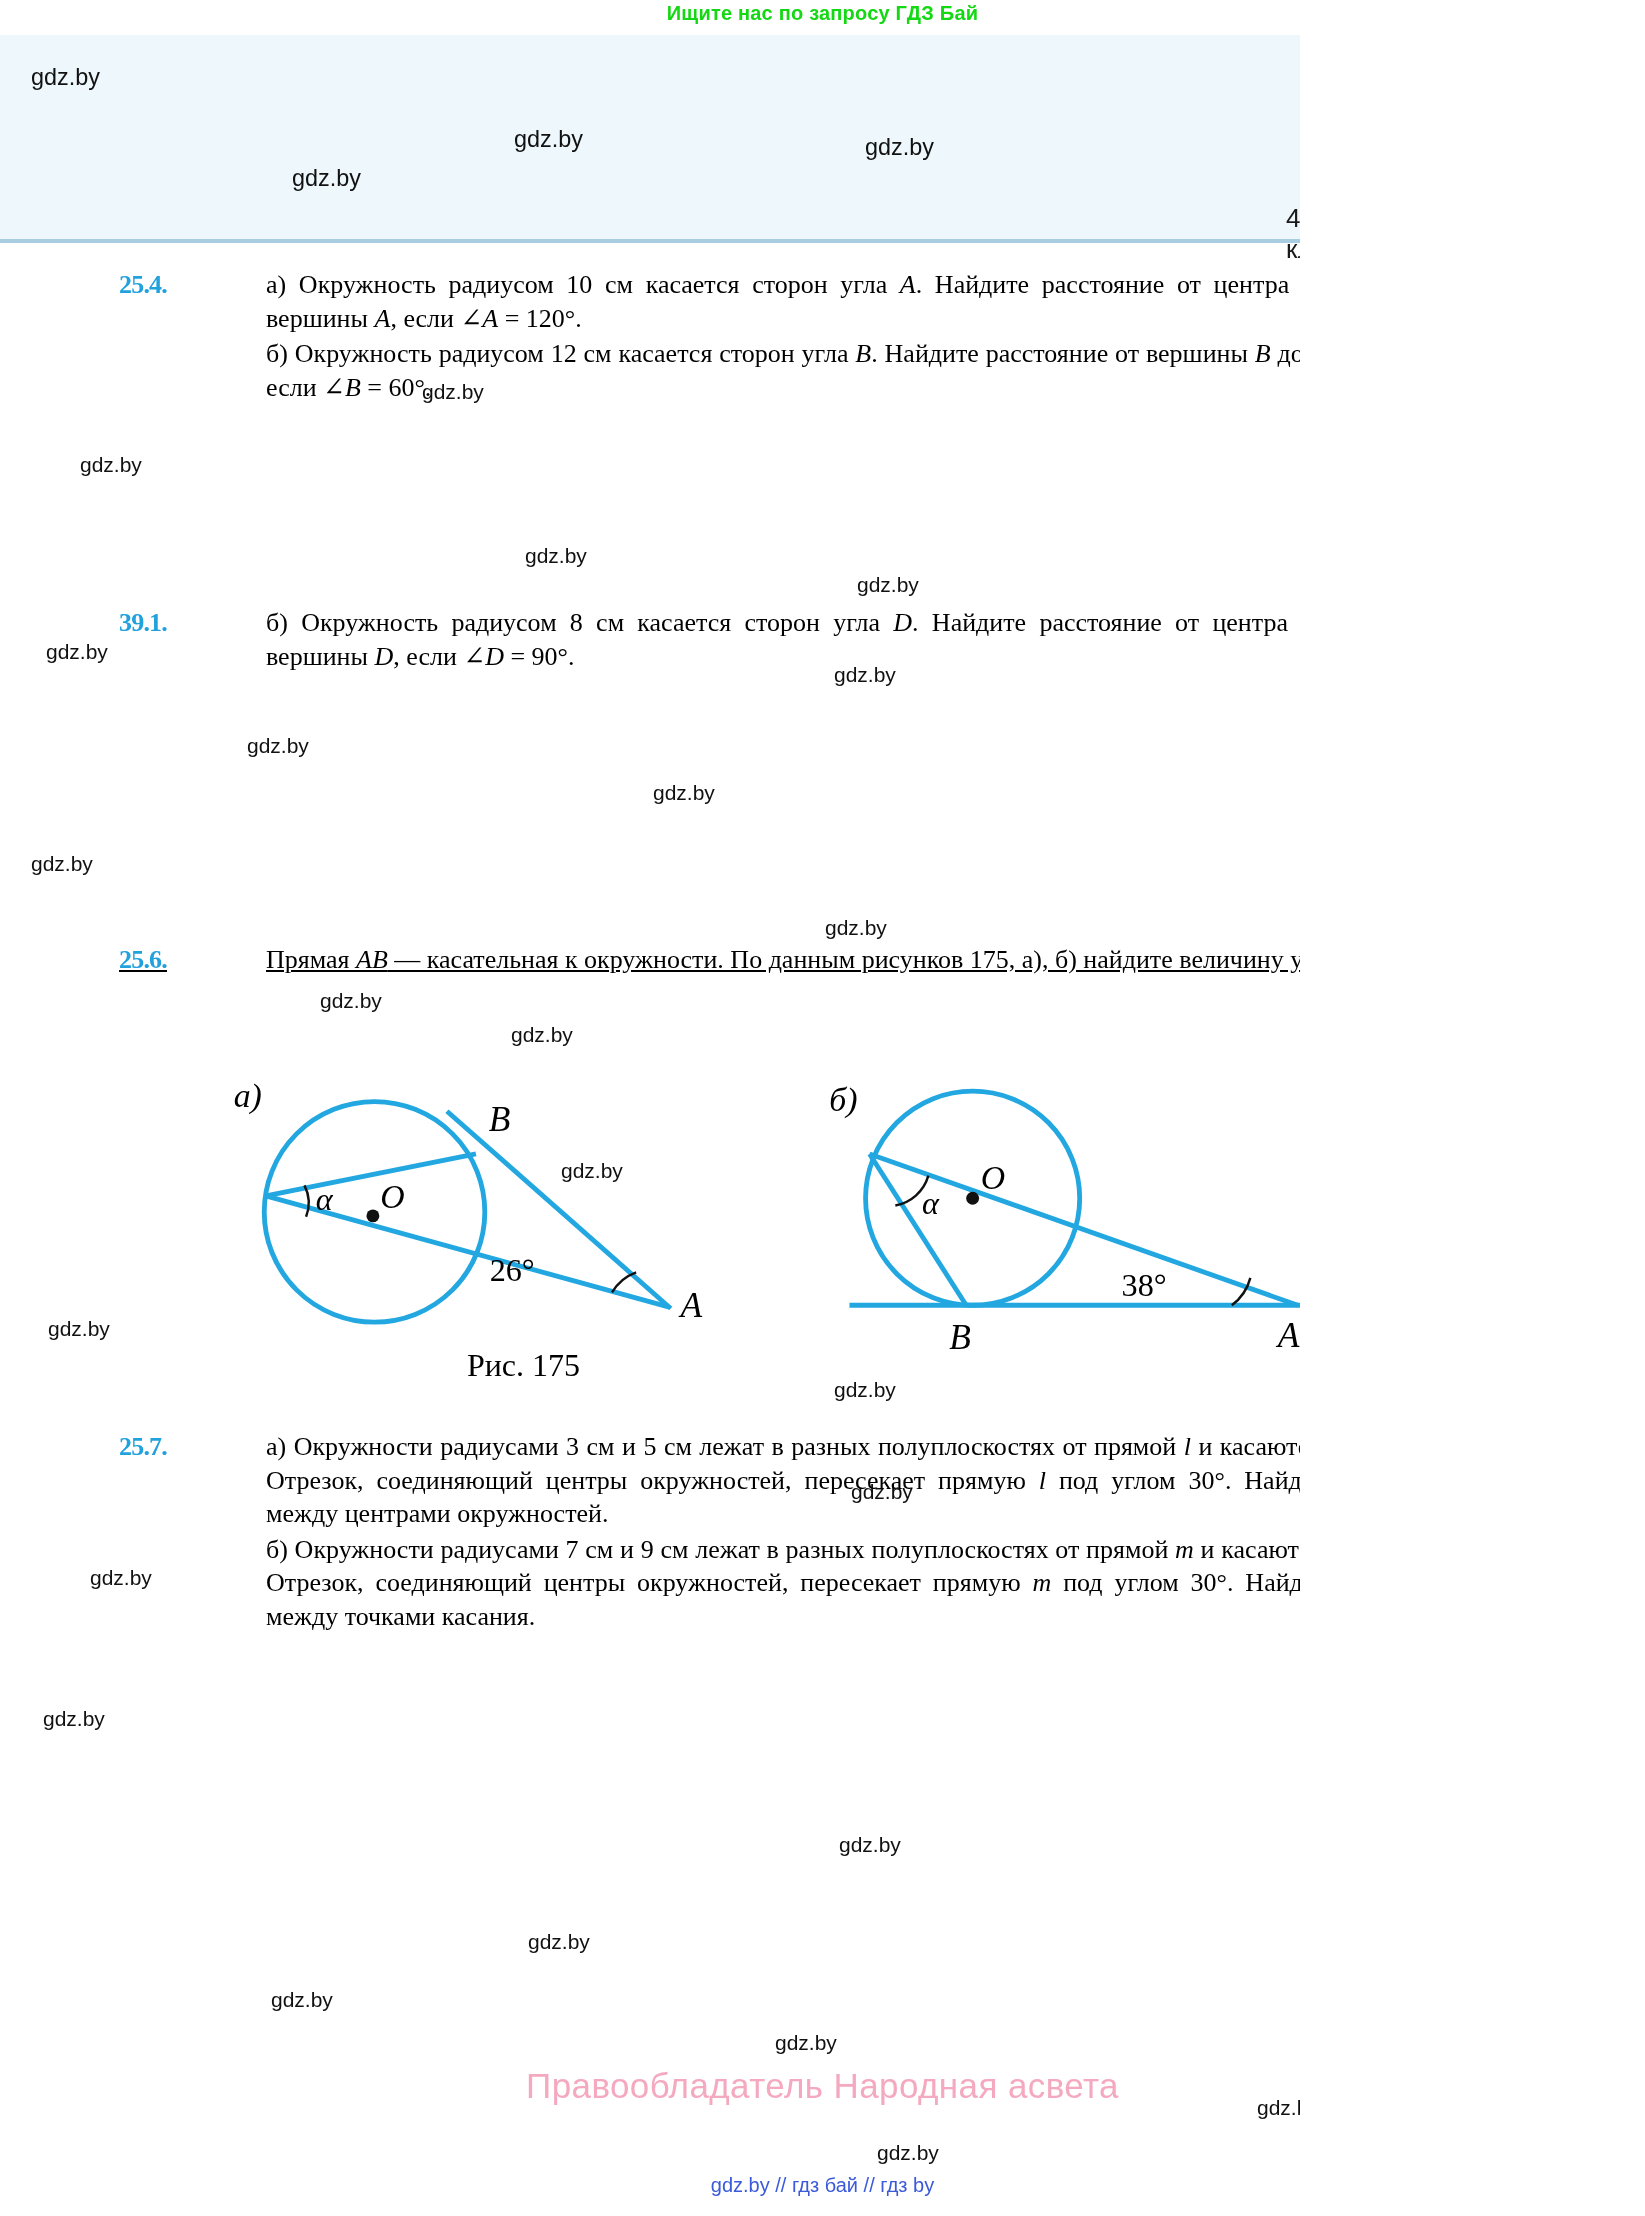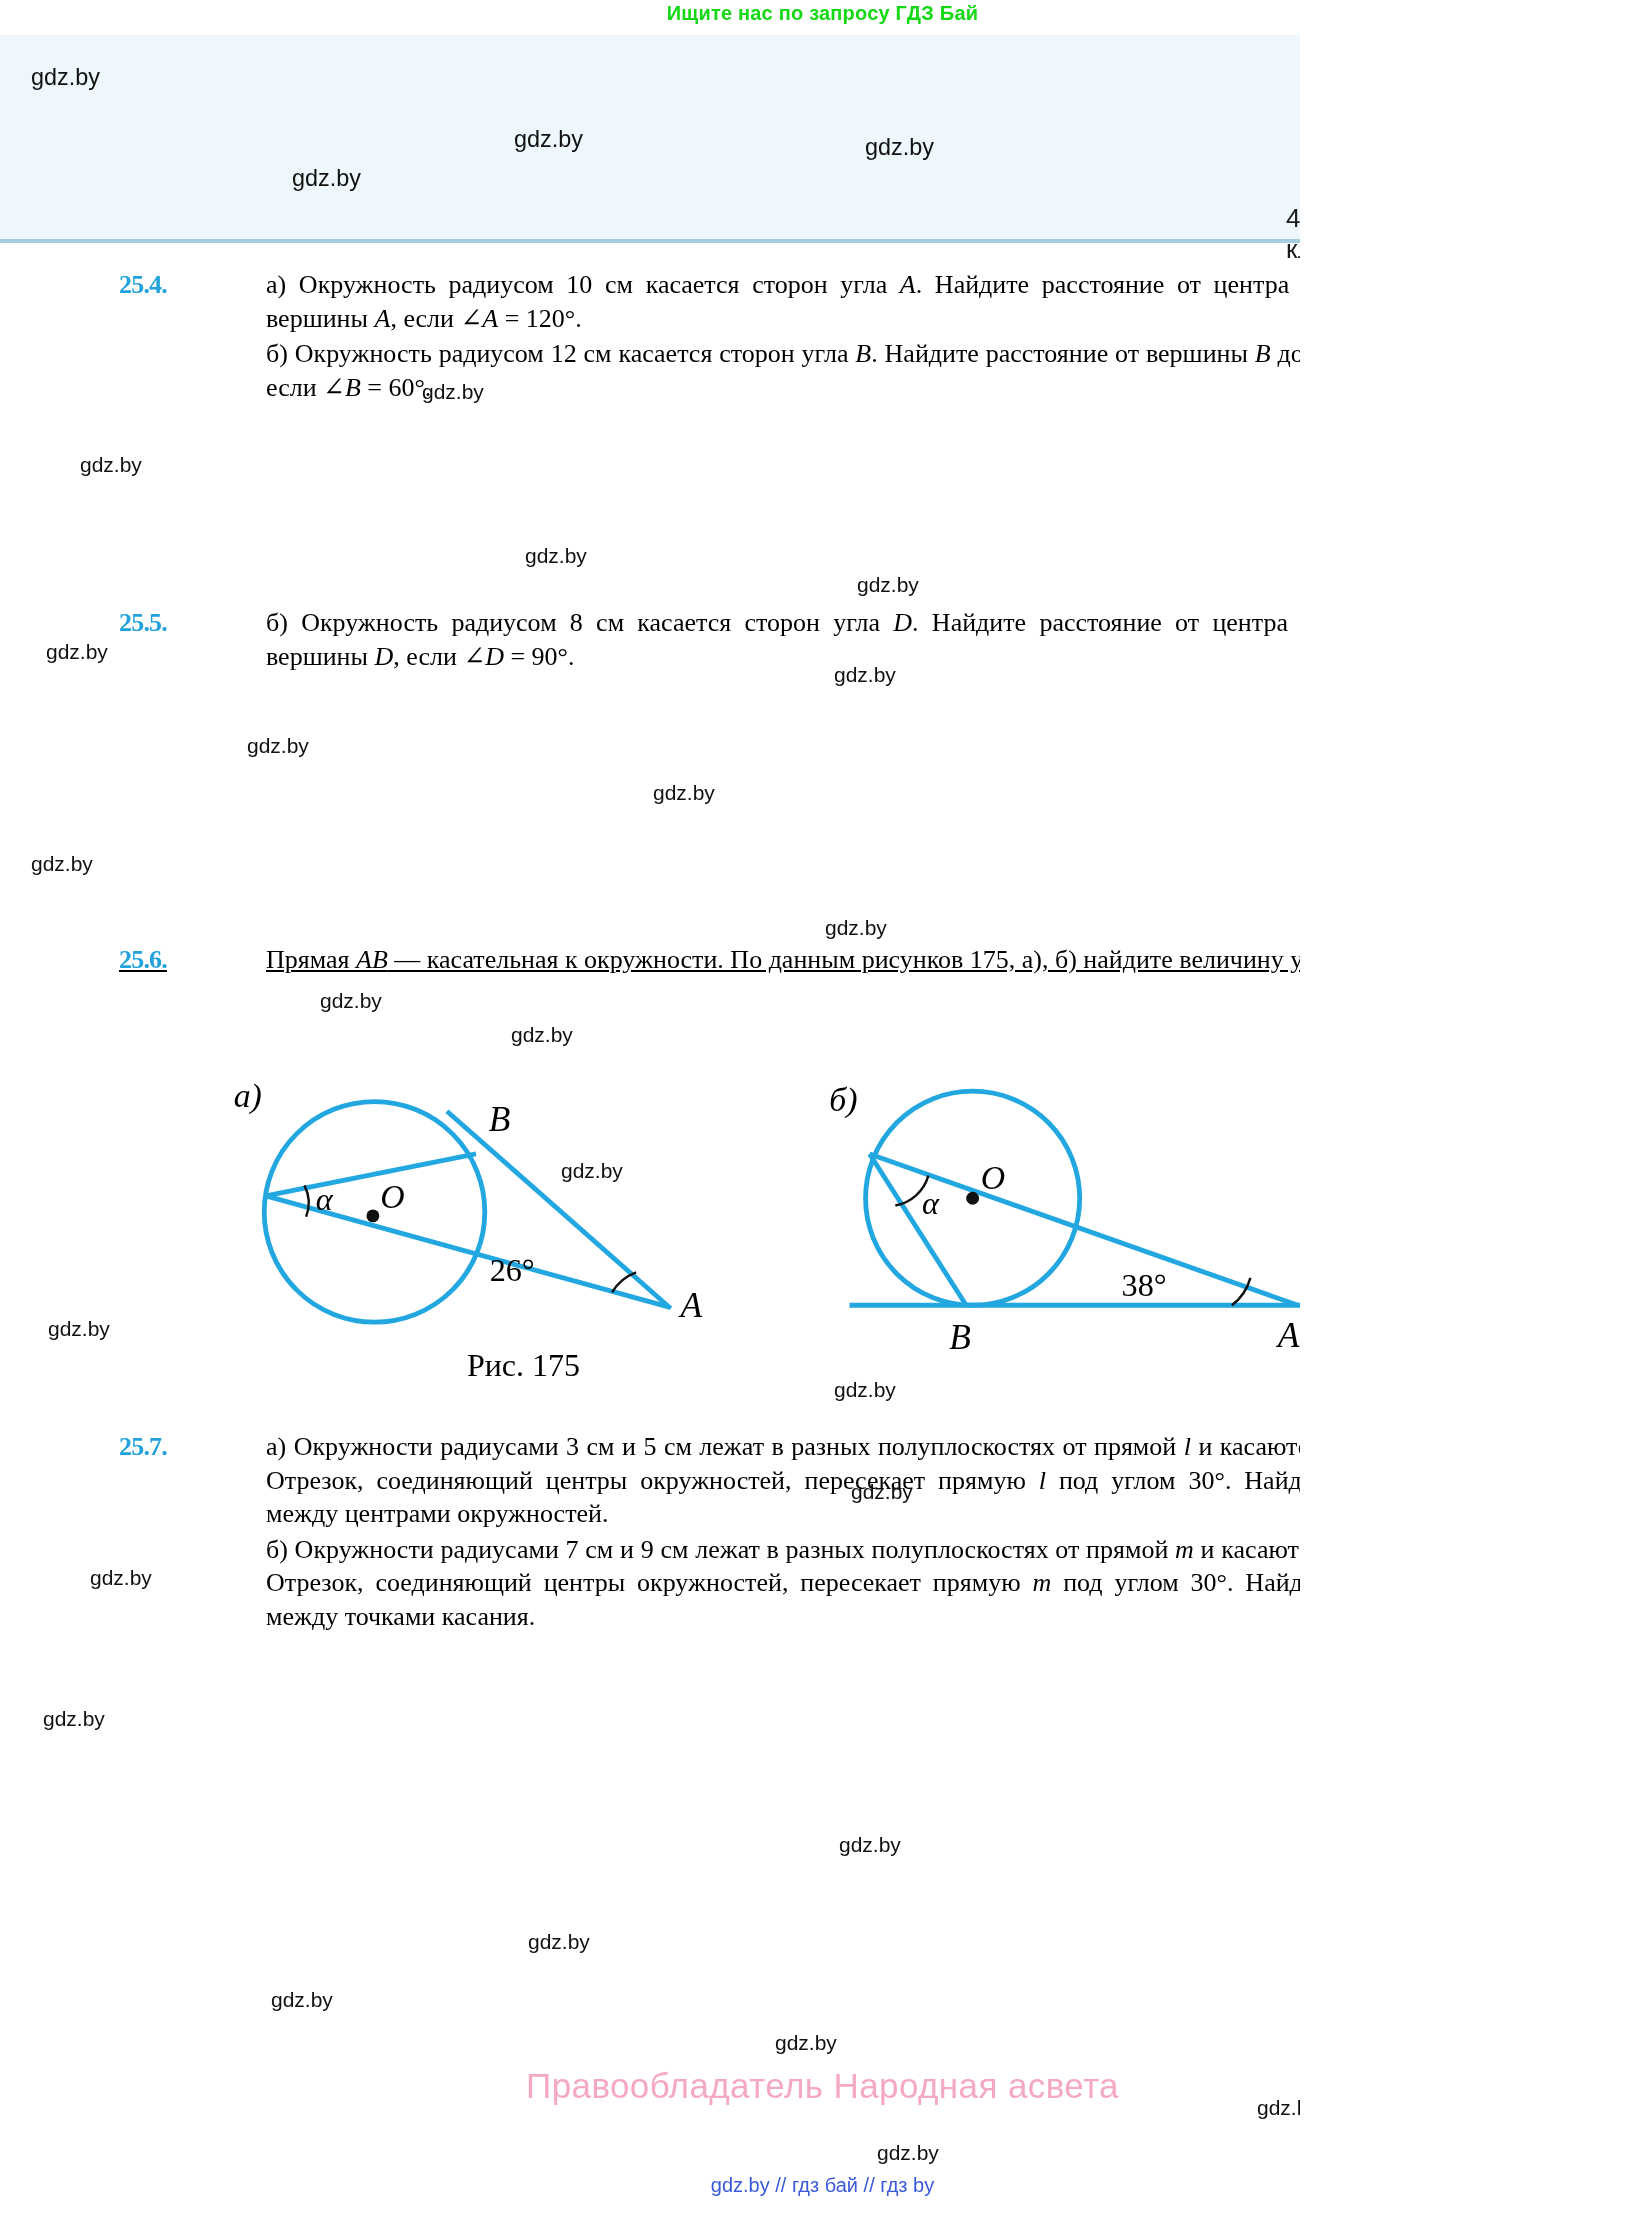--- a/index.html
+++ b/index.html
@@ -199,21 +199,21 @@
 
   <div class="ex" style="left:119px; top:268px;">
     <div class="ex-num">25.4.</div>
     <div class="ex-body">
       <p>а) Окружность радиусом 10 см касается сторон угла <em>A</em>. Найдите расстояние от центра окружности до вершины <em>A</em>, если ∠<em>A</em> = 120°.</p>
       <p>б) Окружность радиусом 12 см касается сторон угла <em>B</em>. Найдите расстояние от вершины <em>B</em> до точки касания, если ∠<em>B</em> = 60°.</p>
     </div>
   </div>
 
   <div class="ex" style="left:119px; top:606px;">
-    <div class="ex-num">25.5.</div>
+    <div class="ex-num">39.1.</div>
     <div class="ex-body">
       <p>б) Окружность радиусом 8 см касается сторон угла <em>D</em>. Найдите расстояние от центра окружности до вершины <em>D</em>, если ∠<em>D</em> = 90°.</p>
     </div>
   </div>
 
   <div class="ex" style="left:119px; top:943px;text-decoration:underline;">
     <div class="ex-num">25.6.</div>
     <div class="ex-body">
       <p>Прямая <em>AB</em> — касательная к окружности. По данным рисунков 175, а), б) найдите величину угла α.</p>
     </div>

